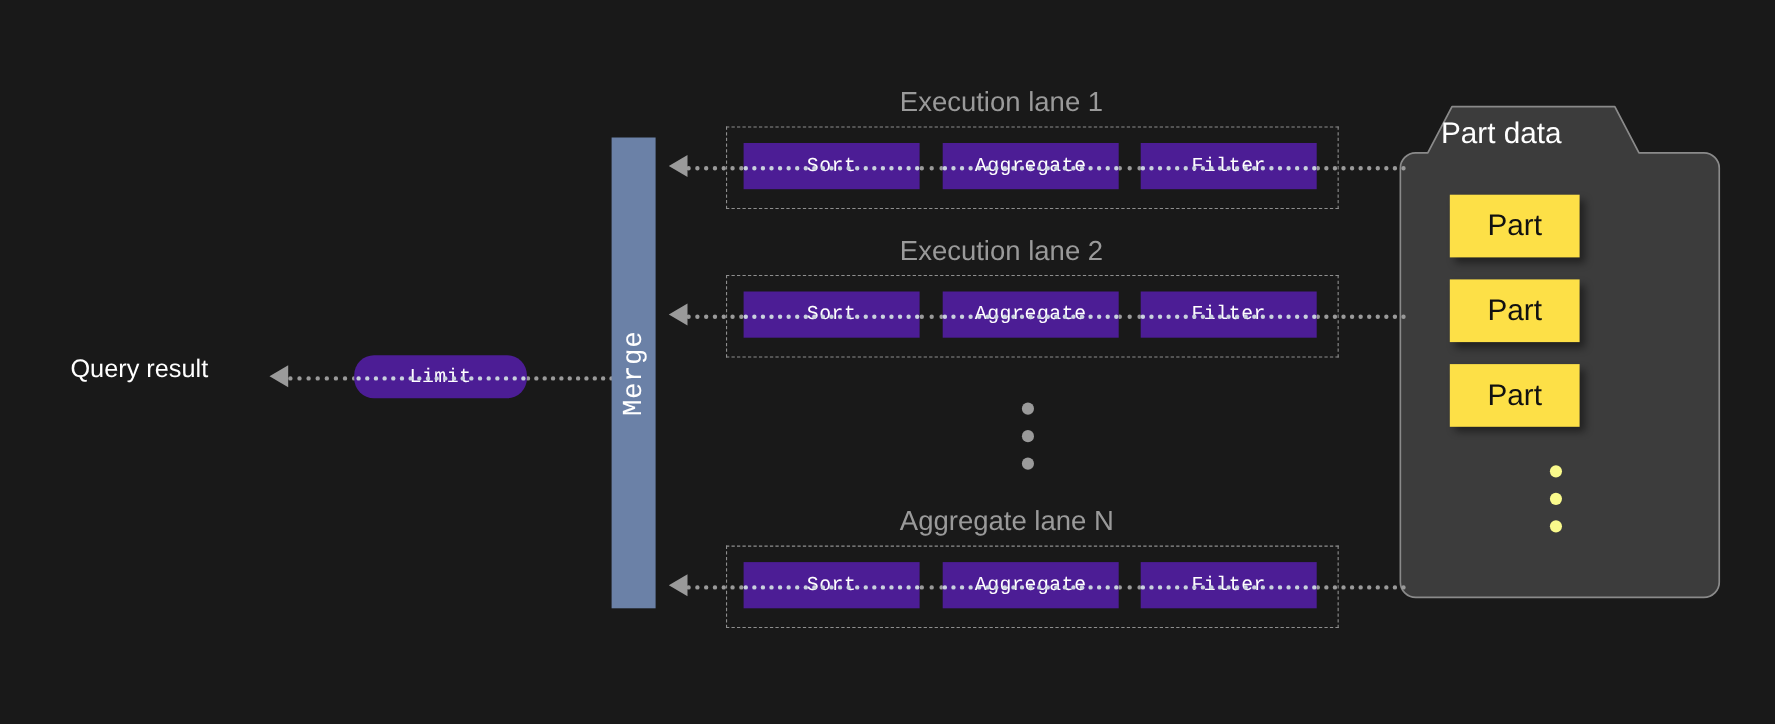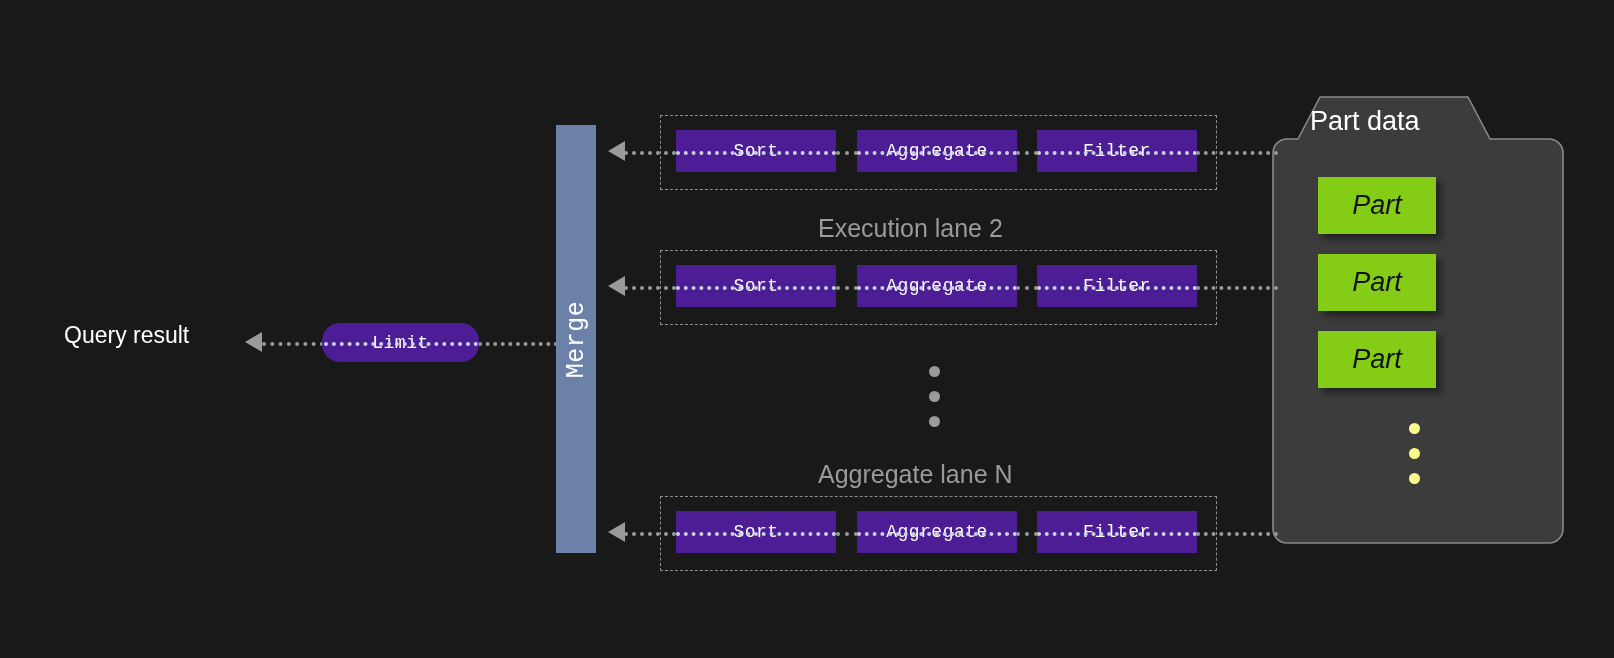--- a/index.html
+++ b/index.html
@@ -119,29 +119,28 @@
   .panel svg { display: block; }
   .panel-title {
     position: absolute;
     color: #ffffff;
     font-size: 27px;
     white-space: nowrap;
     z-index: 2;
   }
   .part-box {
     position: absolute;
-    background: #84cc16;
+    background: #fde047;
     color: #111111;
     font-size: 27px;
     display: flex;
     align-items: center;
     justify-content: center;
     box-shadow: 5px 5px 7px rgba(0,0,0,0.45);
     z-index: 2;
-    font-style: italic;
   }
 </style>
 </head>
 <body>
 
 <div id="stage">
 
   <div class="label-white" style="left:64px; top:322px; font-size:23px;">Query result</div>
 
   <div class="arrow-left" style="left:245px; top:332px;"></div>
@@ -151,20 +150,21 @@
   <div class="dotline over" style="left:324px; top:342px; width:154px;"></div>
 
   <div class="dotline" style="left:478px; top:342px; width:80px;"></div>
 
   <div class="op-box" style="left:322px; top:323px; width:157px; height:39px;border-radius:18px;">Limit</div>
 
   <div class="merge-bar" style="left:556px; top:125px; width:40px; height:428px;">
     <span class="merge-text">Merge</span>
   </div>
 
+  <div class="label-gray" style="left:818px; top:79px; font-size:25px;">Execution lane 1</div>
 
   <div class="lane-frame" style="left:660px; top:115px; width:555px; height:73px;"></div>
 
   <div class="arrow-left" style="left:608px; top:141px;"></div>
 
   <div class="dotline" style="left:624px; top:151px; width:52px;"></div>
   <div class="dotline over" style="left:676px; top:151px; width:160px;"></div>
   <div class="dotline" style="left:836px; top:151px; width:22px;"></div>
   <div class="dotline over" style="left:857px; top:151px; width:160px;"></div>
   <div class="dotline" style="left:1016px; top:151px; width:22px;"></div>

